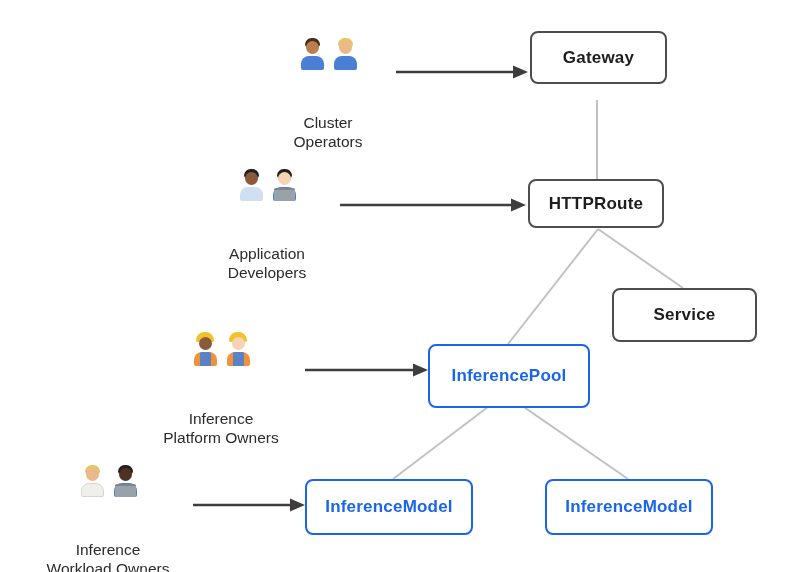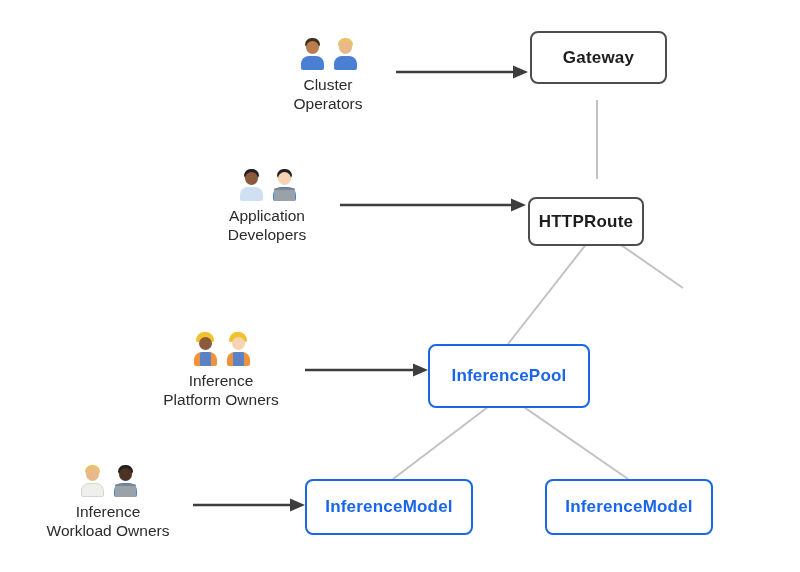--- a/index.html
+++ b/index.html
@@ -11,30 +11,31 @@
 
   
   .node {
     position:absolute; display:flex; align-items:center; justify-content:center;
     background:#ffffff; border:2px solid #4d4d4d; border-radius:8px;
     font-weight:bold; font-size:17px; color:#1d1d1d; box-sizing:border-box;
     letter-spacing:0.2px;
   }
   .node.blue { border-color:#1a66eb; color:#1a66eb; }
   .n-gateway        { left:530px; top:31px;  width:137px; height:53px; }
-  .n-httproute      { left:528px; top:197px; width:116px; height:49px; }
+  .n-httproute      { left:528px; top:179px; width:136px; height:49px; }
   .n-service        { left:612px; top:288px; width:145px; height:54px; }
   .n-inferencepool  { left:428px; top:344px; width:162px; height:64px; }
   .n-inferencemodel1{ left:305px; top:479px; width:168px; height:56px; }
   .n-inferencemodel2{ left:545px; top:479px; width:168px; height:56px; }
 
   
   .persona {
     position:absolute; width:160px; display:flex; flex-direction:column;
     align-items:center;
+    gap:38px;
   }
   .p1 { left:248px; top:36px;  }
   .p2 { left:187px; top:167px;justify-content:flex-end; }
   .p3 { left:141px; top:332px; }
   .p4 { left:28px;  top:463px; }
   .persona-label {
     margin-top:5px; text-align:center; white-space:pre-line;
     font-size:15.5px; line-height:1.22; color:#2b2b2b;
   }
   .figures { display:flex; gap:5px; height:35px; }
@@ -91,20 +92,21 @@
       <polygon points="428,370 413,363.5 413,376.5" fill="#3d3d3d"></polygon>
     </g>
     <g>
       <line x1="193" y1="505" x2="291" y2="505" stroke="#3d3d3d" stroke-width="2.5"></line>
       <polygon points="305,505 290,498.5 290,511.5" fill="#3d3d3d"></polygon>
     </g>
   </svg>
 
   <div class="node n-gateway">Gateway</div>
   <div class="node n-httproute">HTTPRoute</div>
+  <div class="node n-service">Service</div>
   <div class="node blue n-inferencepool">InferencePool</div>
   <div class="node blue n-inferencemodel1">InferenceModel</div>
   <div class="node blue n-inferencemodel2">InferenceModel</div>
 
   <div class="persona p1">
     <div class="figures">
       <span class="figure">
         <span class="hair hair-dark"></span>
           <span class="head skin-medium"></span>
           <span class="torso shirt-blue"></span>

